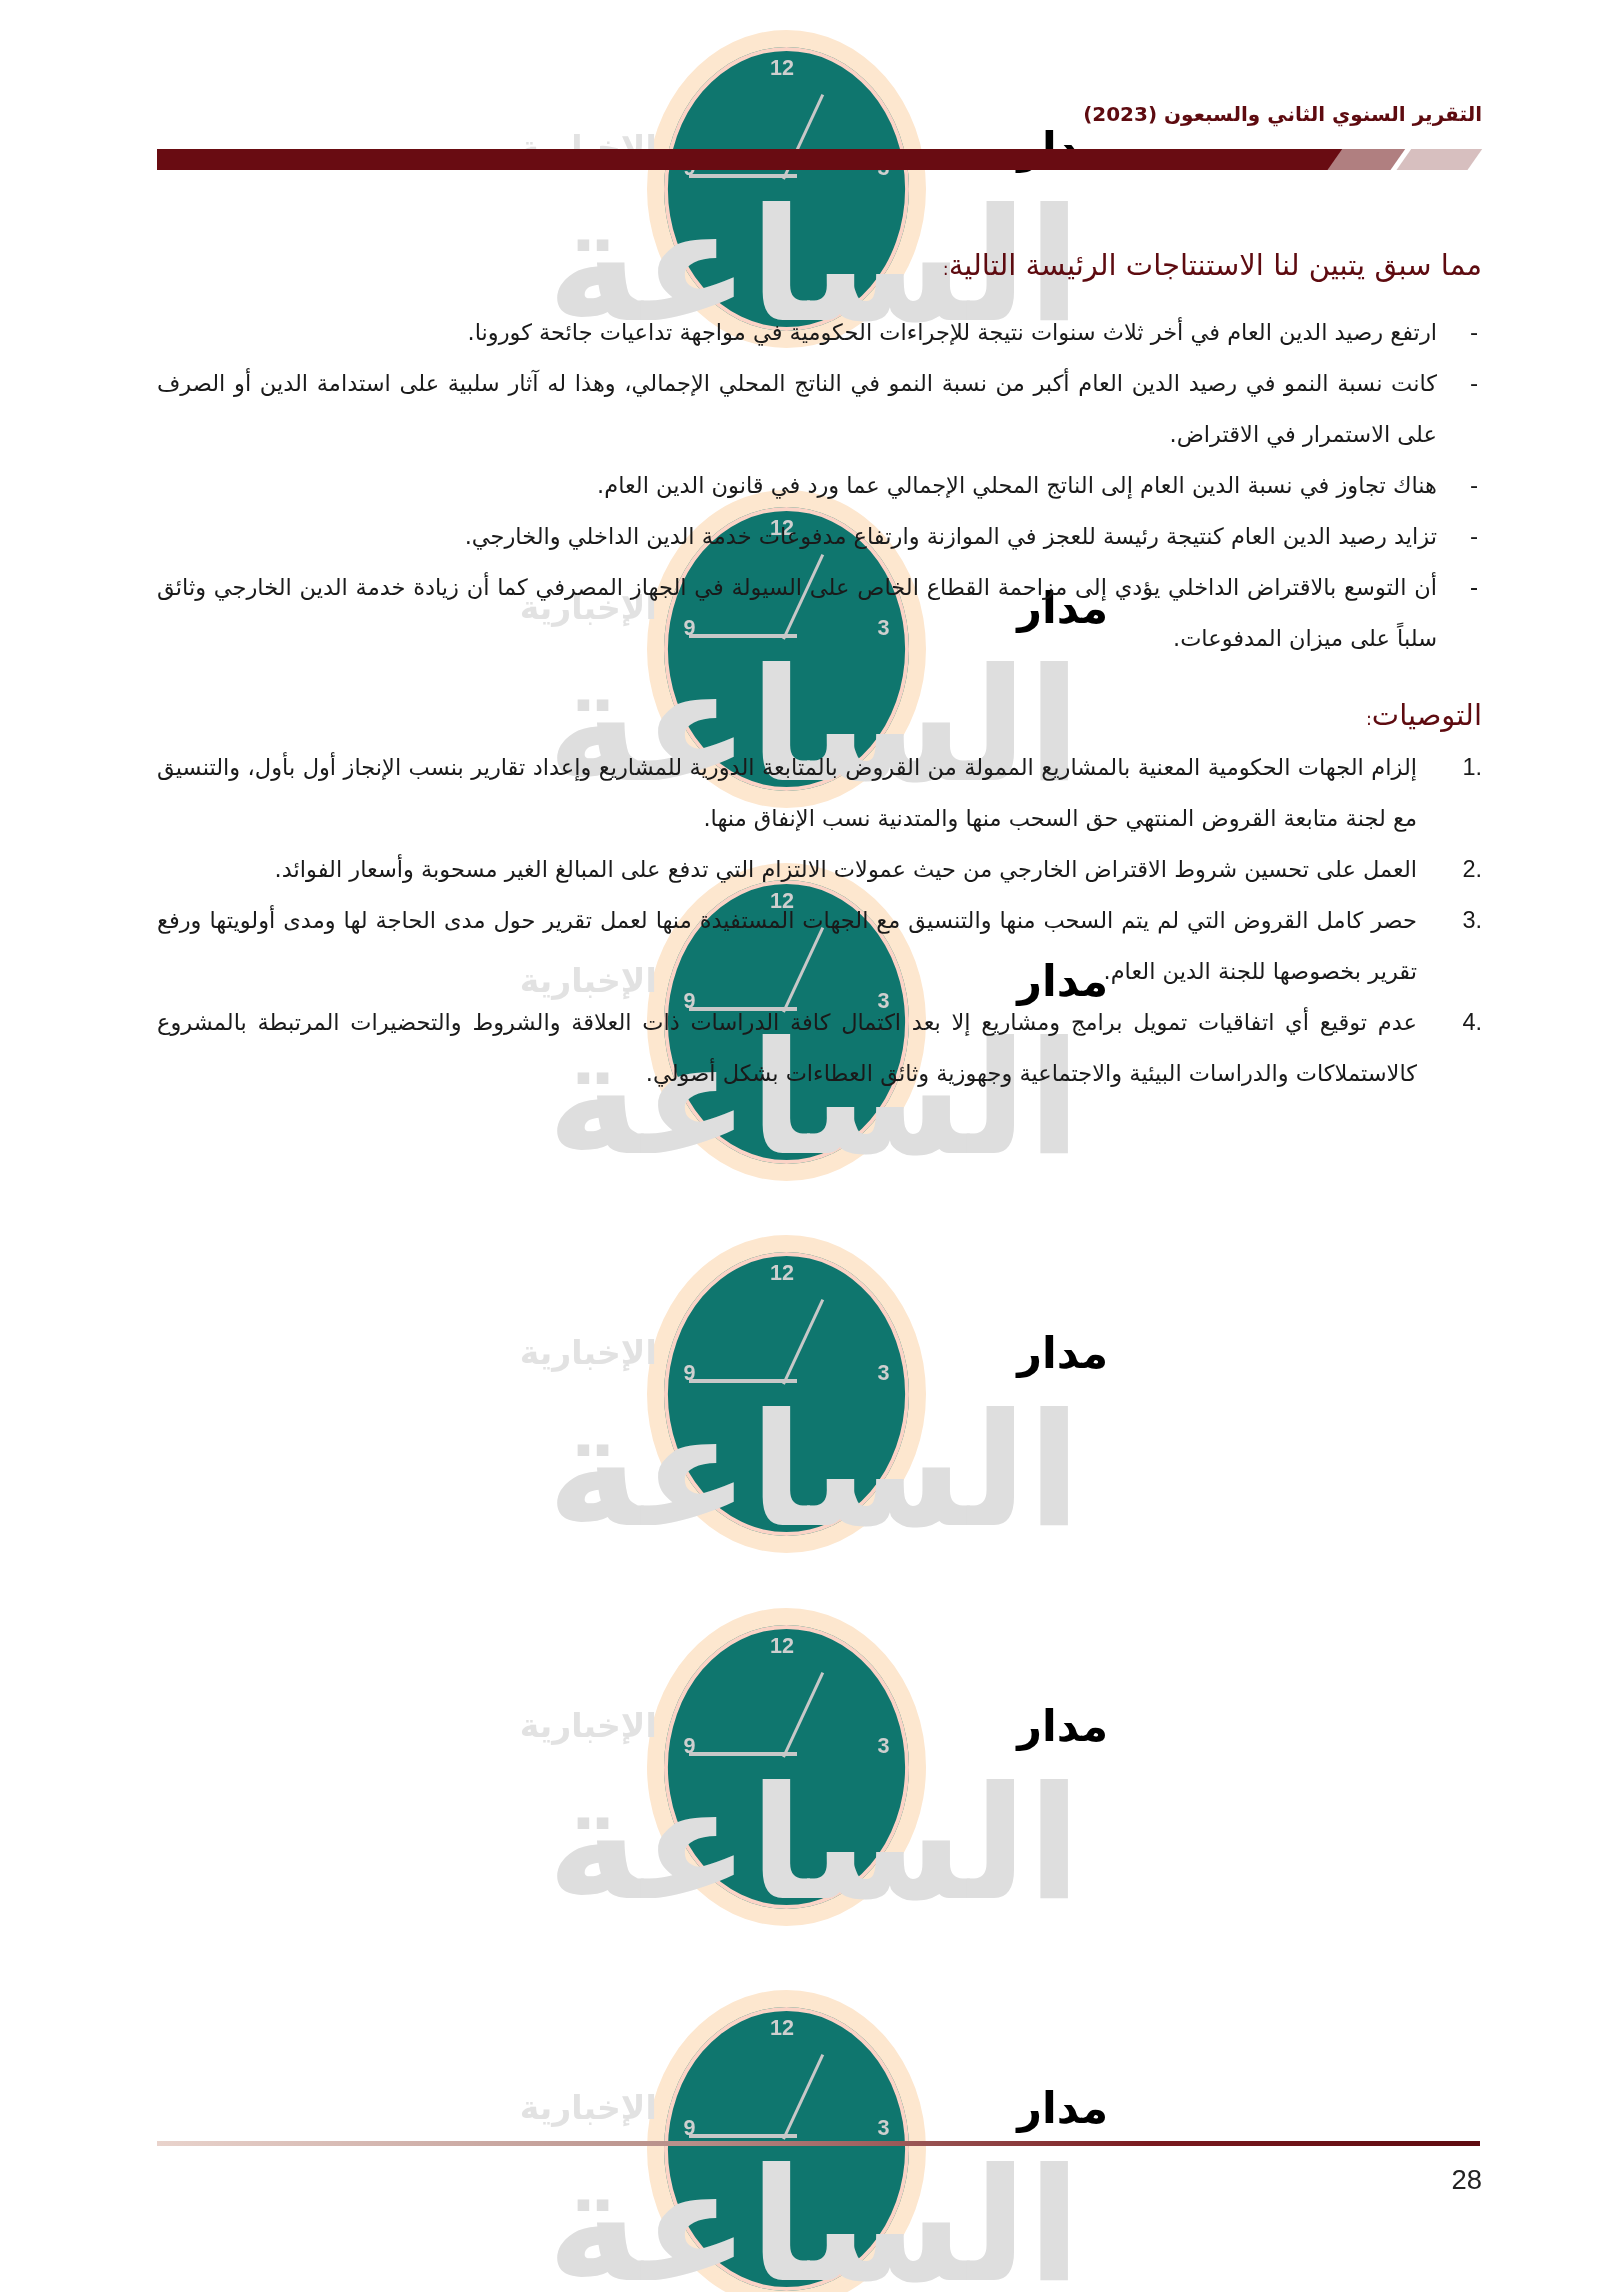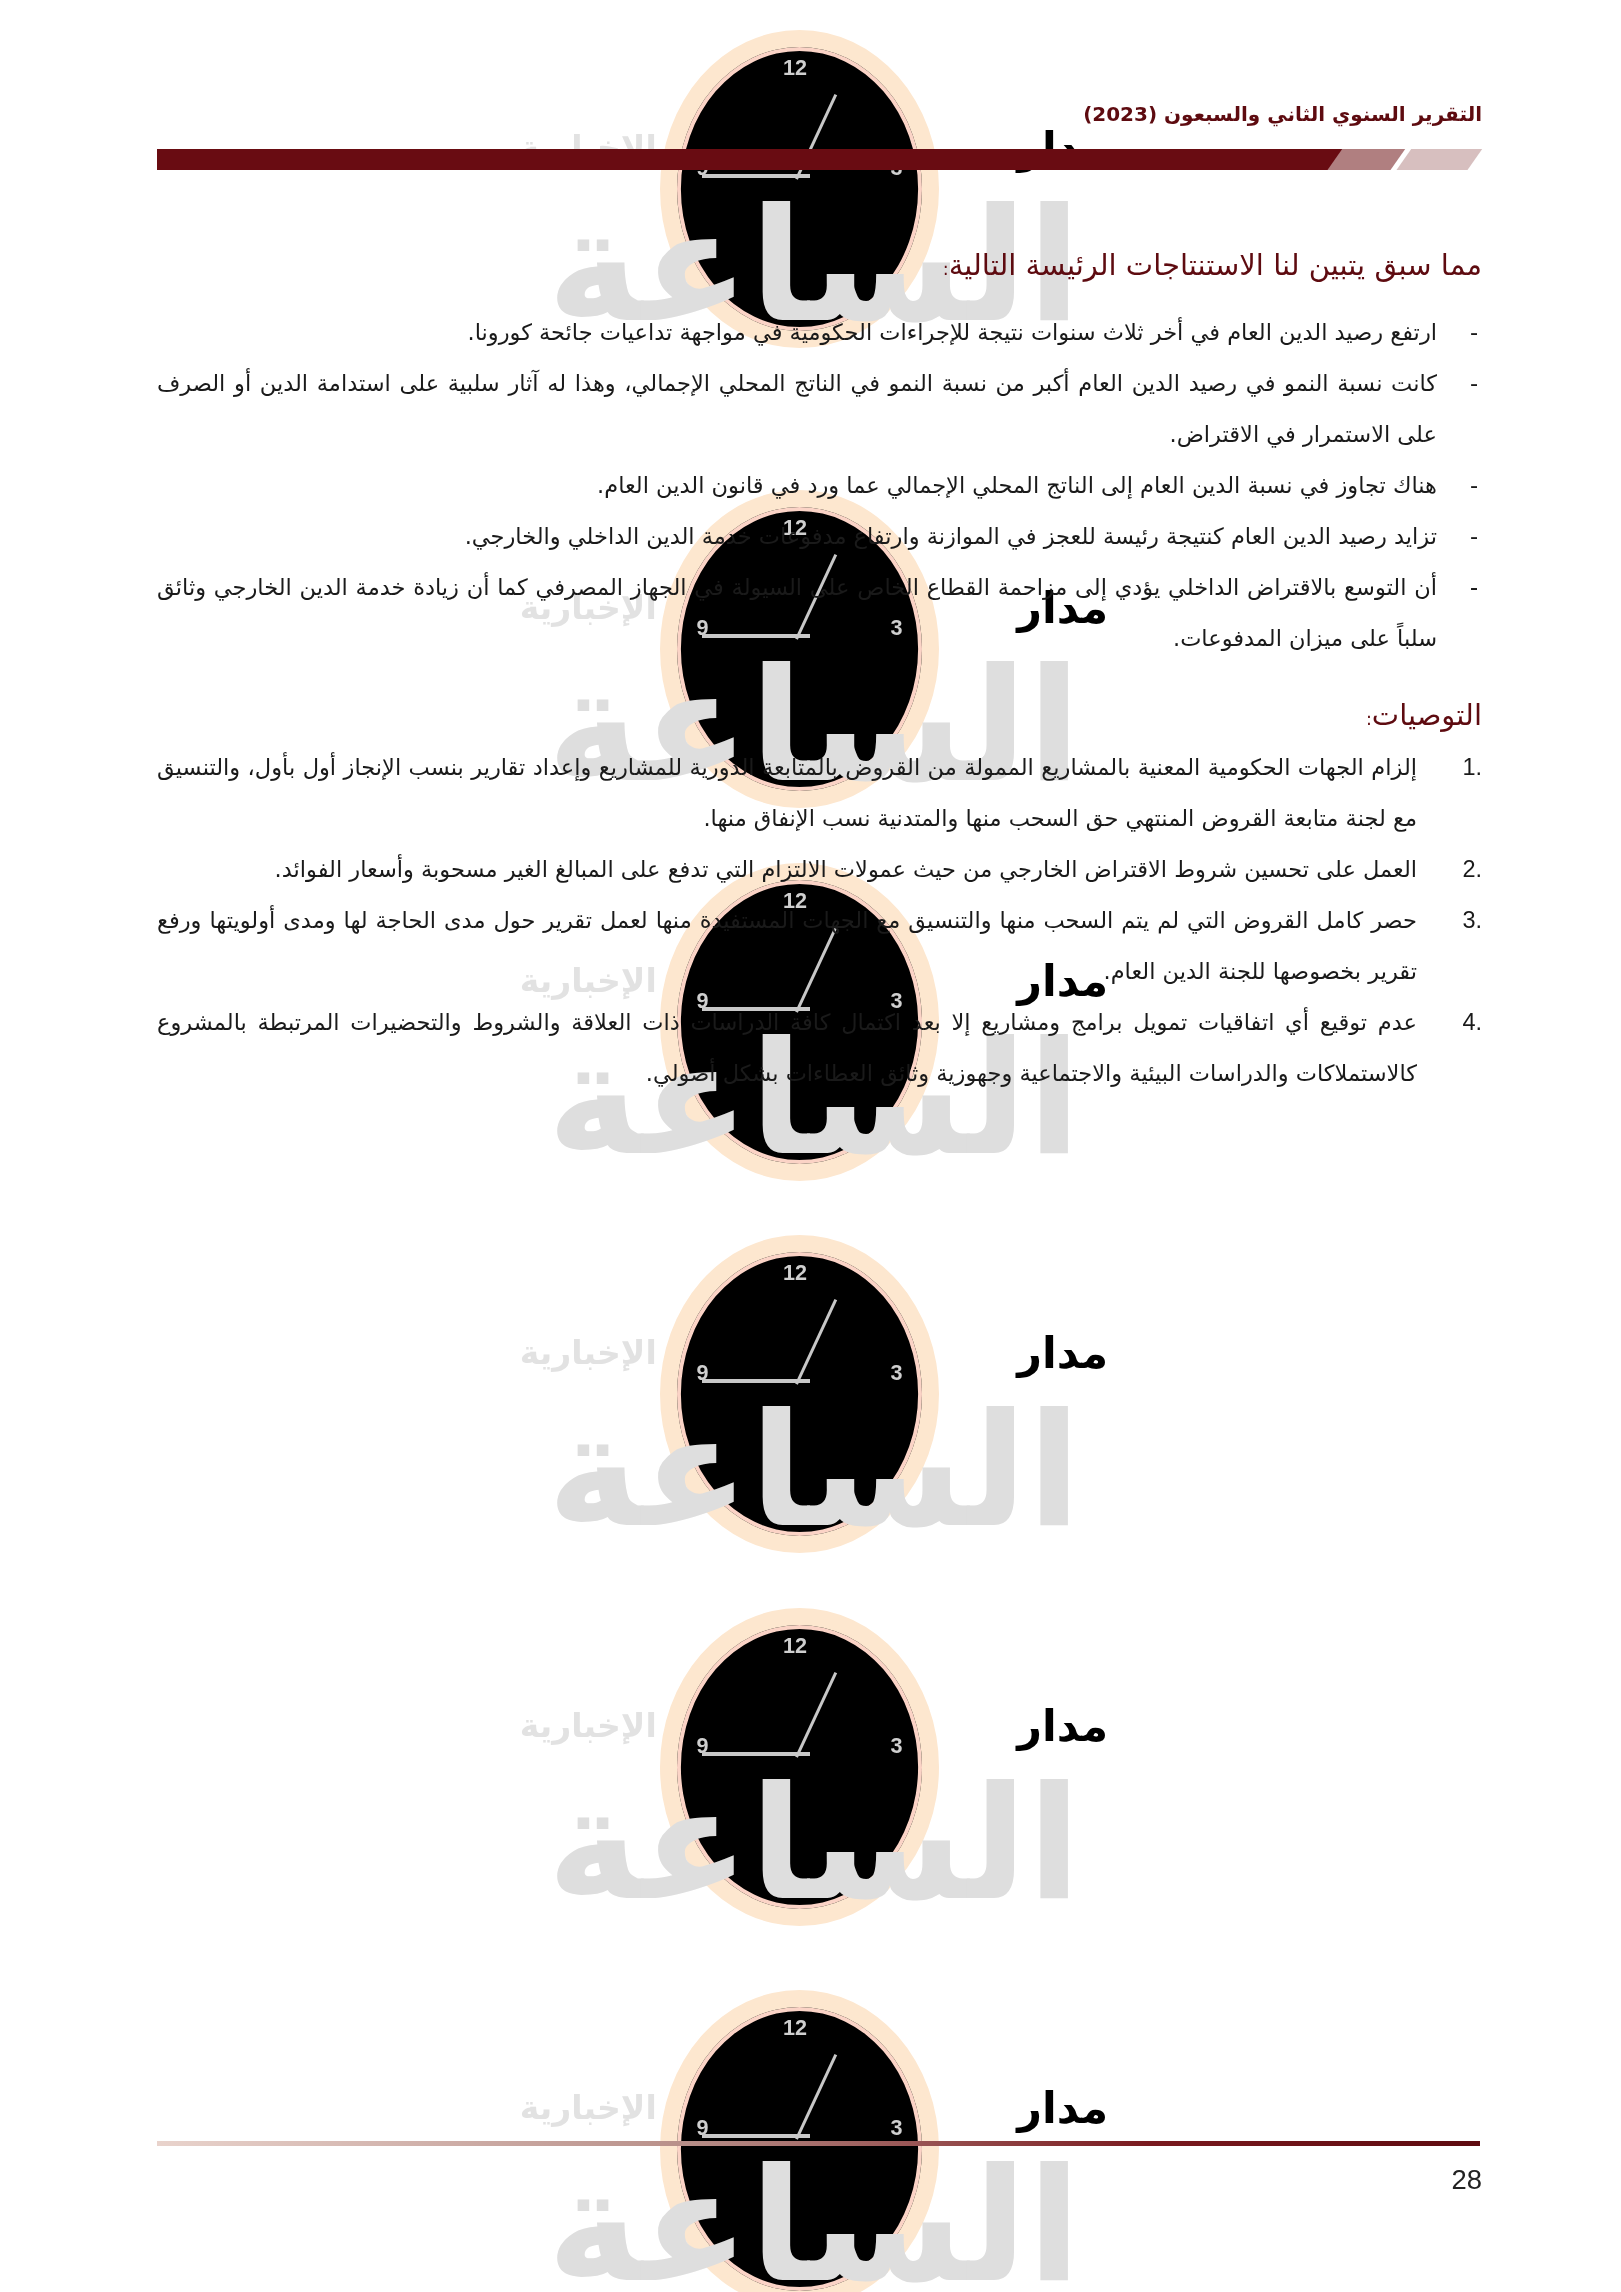--- a/index.html
+++ b/index.html
@@ -8,23 +8,23 @@
       background: #ffffff;
       font-family: "DejaVu Sans", "Liberation Sans", sans-serif;
       color: #1a1a1a;
     }
     
     .wm-layer { position: absolute; inset: 0; z-index: 0; pointer-events: none; }
     .wm {
       position: absolute; left: 510px; width: 608px; height: 323px;
     }
     .wm .clock {
-      position: absolute; left: 150px; top: -39px; width: 245px; height: 284px;
+      position: absolute; left: 137px; top: -39px; width: 245px; height: 284px;
       border-radius: 50%;
-      background: #000000;
+      background: #0f766e;
       border: 17.6px solid #fde7cf;
       box-shadow: 0 0 0 3.9px #fbd3c6 inset;
     }
     .wm .clock .num {
       position: absolute; font-family: "Liberation Sans", sans-serif; font-weight: bold;
       font-size: 21.6px; color: #cfcfcf;
     }
     .wm .hand-h { position: absolute; left: 24.5px; top: 127px; width: 108px; height: 3.9px; background: #c8c8c8; }
     .wm .hand-m { position: absolute; left: 118px; top: 39px; width: 2.9px; height: 93px; background: #c8c8c8; transform: rotate(25deg); transform-origin: bottom center; }
     .wm .word-madar {

